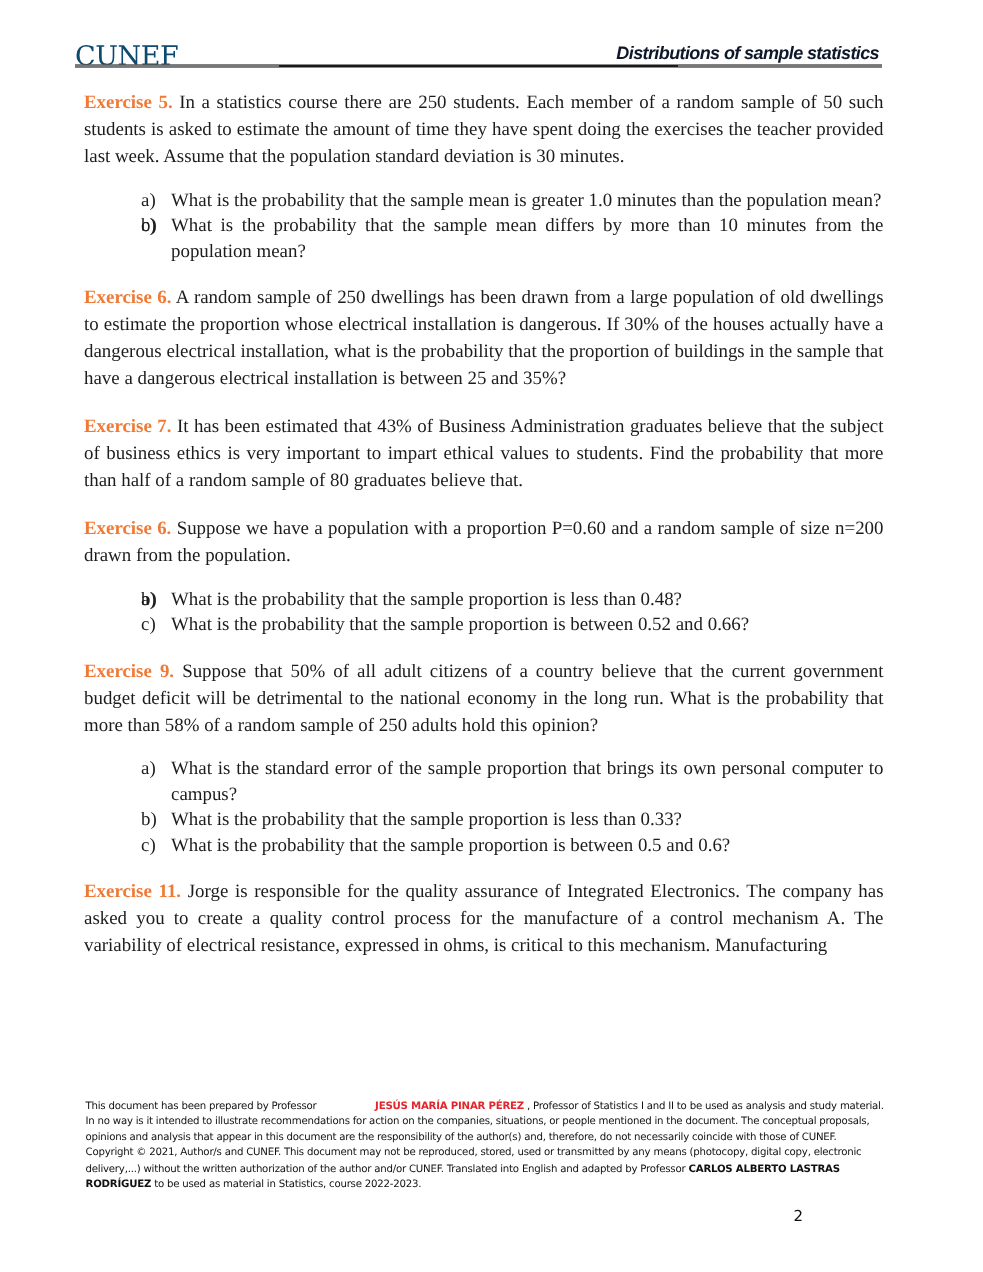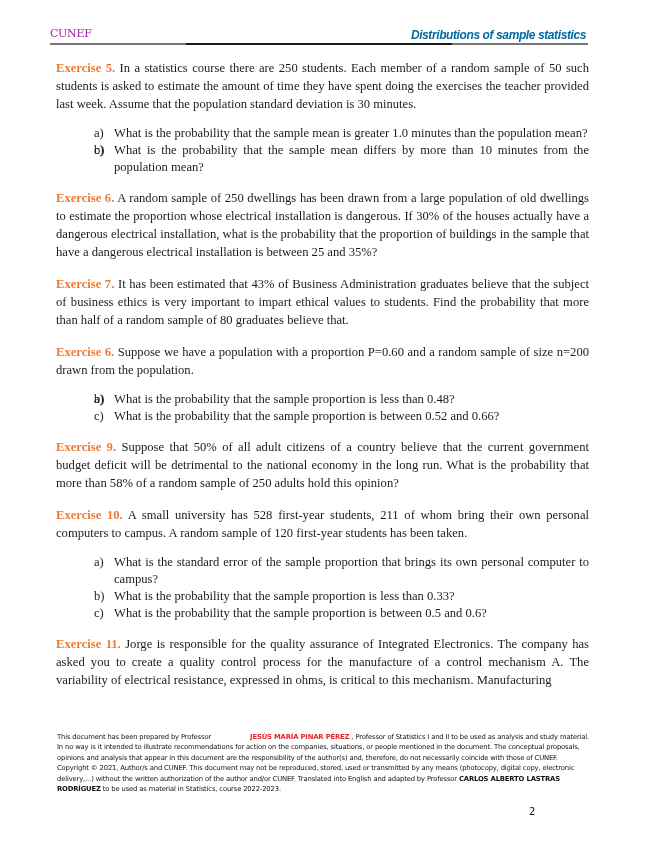--- a/index.html
+++ b/index.html
@@ -1,21 +1,21 @@
 <!DOCTYPE html>
 <html><head>
 <meta charset="utf-8">
 <style>
   html, body { margin: 0; padding: 0; background: #ffffff; }
   body { width: 655px; height: 848px; position: relative; overflow: hidden; }
   .page { position: absolute; left: 0; top: 0; width: 655px; height: 848px; background: #fff; }
 
   .header { position: absolute; left: 50px; top: 27px; width: 538px; height: 18px; }
-  .header-left { position: absolute; left: 0; top: 0; font-family: "DejaVu Serif", serif; font-size: 11px; color: #a21caf; letter-spacing: -0.3px; }
-  .header-right { position: absolute; right: 2px; top: 1px; font-family: "Liberation Sans", sans-serif; font-size: 12px; font-style: italic; font-weight: bold; color: #0369a1; letter-spacing: -0.4px; }
+  .header-left { position: absolute; left: 0; top: 0; font-family: "DejaVu Serif", serif; font-size: 18px; color: #0c4a6e; letter-spacing: -0.3px; }
+  .header-right { position: absolute; right: 2px; top: 1px; font-family: "Liberation Sans", sans-serif; font-size: 12px; font-style: italic; font-weight: bold; color: #0f172a; letter-spacing: -0.4px; }
   .header-rule { position: absolute; left: 0; top: 16px; width: 538px; height: 2px; background: #1a1a1a; }
   .header-rule .l { position: absolute; left: 0; top: 0; width: 136px; height: 2px; background: #777; }
   .header-rule .r { position: absolute; right: 0; top: 0; width: 136px; height: 2px; background: #777; }
 
   .content { position: absolute; left: 56px; top: 59px; width: 533px; font-family: "Liberation Serif", serif; font-size: 12.6px; line-height: 18px; color: #1c1c1c; }
   .ex { margin: 0 0 14px 0; text-align: justify; }
   .ex-label { color: #f07a35; font-weight: bold; }
   ol.sub { list-style: none; margin: -2px 0 13px 0; padding: 0 0 0 38px; }
   ol.sub li { position: relative; padding-left: 20px; line-height: 17px; text-align: justify; }
   ol.sub li .mk { position: absolute; left: 0; top: 0; }
@@ -48,21 +48,20 @@
       </ol>
       <p class="ex"><span class="ex-label">Exercise 6.</span><span> A random sample of 250 dwellings has been drawn from a large population of old dwellings to estimate the proportion whose electrical installation is dangerous. If 30% of the houses actually have a dangerous electrical installation, what is the probability that the proportion of buildings in the sample that have a dangerous electrical installation is between 25 and 35%?</span></p>
       <p class="ex"><span class="ex-label">Exercise 7.</span><span> It has been estimated that 43% of Business Administration graduates believe that the subject of business ethics is very important to impart ethical values to students. Find the probability that more than half of a random sample of 80 graduates believe that.</span></p>
       <p class="ex"><span class="ex-label">Exercise 6.</span><span> Suppose we have a population with a proportion P=0.60 and a random sample of size n=200 drawn from the population.</span></p>
       <ol class="sub">
         <li><span class="mk">a)</span></li>
         <li><span class="mk">b)</span><span>What is the probability that the sample proportion is less than 0.48?</span></li>
         <li><span class="mk">c)</span><span>What is the probability that the sample proportion is between 0.52 and 0.66?</span></li>
       </ol>
       <p class="ex"><span class="ex-label">Exercise 9.</span><span> Suppose that 50% of all adult citizens of a country believe that the current government budget deficit will be detrimental to the national economy in the long run. What is the probability that more than 58% of a random sample of 250 adults hold this opinion?</span></p>
-      <p class="ex"><span class="ex-label">Exercise 10.</span><span> A small university has 528 first-year students, 211 of whom bring their own personal computers to campus. A random sample of 120 first-year students has been taken.</span></p>
       <ol class="sub">
         <li><span class="mk">a)</span><span>What is the standard error of the sample proportion that brings its own personal computer to campus?</span></li>
         <li><span class="mk">b)</span><span>What is the probability that the sample proportion is less than 0.33?</span></li>
         <li><span class="mk">c)</span><span>What is the probability that the sample proportion is between 0.5 and 0.6?</span></li>
       </ol>
       <p class="ex"><span class="ex-label">Exercise 11.</span><span> Jorge is responsible for the quality assurance of Integrated Electronics. The company has asked you to create a quality control process for the manufacture of a control mechanism A. The variability of electrical resistance, expressed in ohms, is critical to this mechanism. Manufacturing</span></p>
     </div>
 
   <div class="footer">
     <div><span>This document has been prepared by Professor </span><span class="author">JESÚS MARÍA PINAR PÉREZ</span><span> , Professor of Statistics I and II to be used as analysis and study material. In no way is it intended to illustrate recommendations for action on the companies, situations, or people mentioned in the document. The conceptual proposals, opinions and analysis that appear in this document are the responsibility of the author(s) and, therefore, do not necessarily coincide with those of CUNEF.</span></div>

